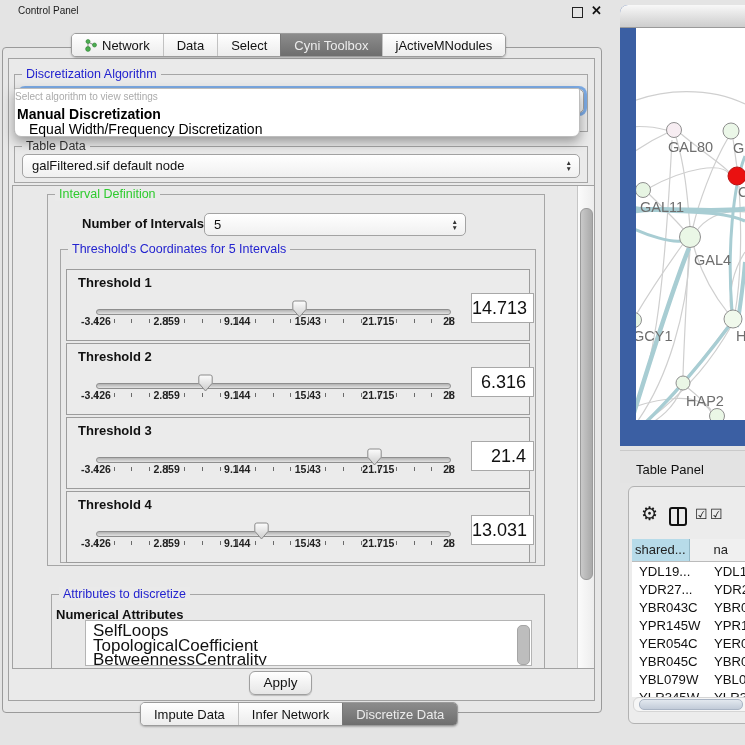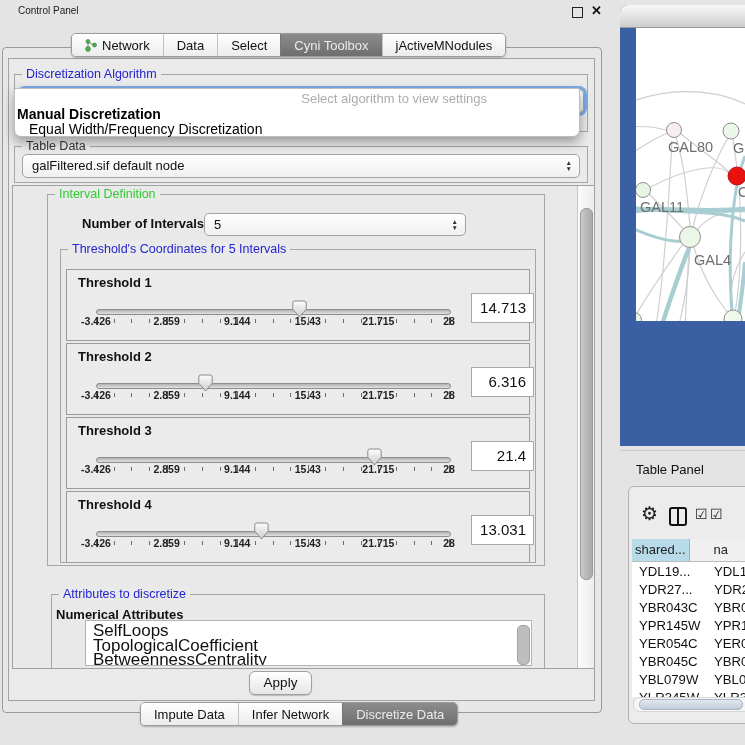--- a/index.html
+++ b/index.html
@@ -33,21 +33,21 @@
   .combo{position:absolute;background:linear-gradient(#ffffff,#f0f0f0);border:1px solid #a3a3a3;
          border-radius:5px;font-size:13px;color:#111;}
   .combo .val{display:block;padding:3px 9px;overflow:hidden;white-space:nowrap;}
   .stepper{position:absolute;right:7px;top:50%;transform:translateY(-50%);font-size:6.5px;line-height:6px;color:#333;}
   .focusring{box-shadow:0 0 0 3px rgba(96,155,227,.8);}
 
   
   #popup{left:14px;top:88px;width:564px;height:47px;background:#fff;border:1px solid #bdbdbd;
          border-radius:2px 2px 7px 7px;box-shadow:0 5px 12px rgba(0,0,0,.35);z-index:40;}
   #pp-placeholder{position:absolute;left:0;top:2px;width:100%;box-sizing:border-box;padding-right:92px;
-                  text-align:right;font-size:13px;color:#ababab;}
+                  text-align:left;font-size:10px;color:#ababab;}
   .pp-item{position:absolute;left:2px;font-size:14px;color:#000;white-space:nowrap;}
   #pp-item0{top:17px;font-weight:bold;}
   #pp-item1{top:32px;margin-left:12px;}
 
   
   #scrollpane{left:12px;top:185px;width:581px;height:482px;border:1px solid #a2a2a2;background:#e9e9e9;overflow:hidden;}
   #vscroll{position:absolute;left:564px;top:0;width:17px;height:482px;background:linear-gradient(90deg,#fbfbfb,#ececec);border-left:1px solid #c6c6c6;}
   #vthumb{position:absolute;left:2px;top:22px;width:11px;height:370px;border-radius:6px;
           background:linear-gradient(90deg,#c9c9c9,#a9a9a9);border:1px solid #9a9a9a;}
 
@@ -61,40 +61,40 @@
   .t-track{position:absolute;left:29px;top:39px;width:353px;height:4px;border:1px solid #8e8e8e;border-radius:3px;
            background:linear-gradient(#b2b2b2,#e2e2e2);}
   .t-thumb{position:absolute;top:30px;}
   .t-ticks{position:absolute;left:29px;top:47px;width:353px;height:9px;}
   .tick{position:absolute;width:1px;background:#6a6a6a;}
   .tick.minor{top:2px;height:4px;}
   .tick.major{top:0;height:8px;}
   .t-ticklabels{position:absolute;left:29px;top:45px;width:353px;height:12px;}
   .ticklab{position:absolute;width:48px;margin-left:-24px;text-align:center;font-size:10.5px;font-weight:bold;color:#222;}
   .t-value{position:absolute;left:404px;top:23px;width:54px;height:28px;background:#fff;border:1px solid #a8a8a8;
-           font-size:15px;text-align:right;line-height:28px;padding-right:7px;}
+           font-size:18px;text-align:right;line-height:28px;padding-right:7px;}
 
   #grp-attr{left:38px;top:408px;width:492px;height:80px;}
   #na-heading{left:4px;top:12px;font-size:13px;font-weight:bold;position:absolute;}
   #attr-list{position:absolute;left:33px;top:25px;width:447px;height:46px;background:#fff;border:1px solid #b4b4b4;
              overflow:hidden;box-sizing:border-box;}
   .attr-item{font-size:17px;line-height:14.5px;padding-left:7px;}
   #attr-list .pad{height:3px;}
   #attr-thumb{position:absolute;right:1px;top:4px;width:11px;height:38px;border-radius:5px;
               background:#bdbdbd;border:1px solid #a5a5a5;}
 
   #apply-btn{left:249px;top:671px;width:61px;height:22px;border:1px solid #9f9f9f;border-radius:6px;
              background:linear-gradient(#ffffff,#e6e6e6);font-size:13.5px;text-align:center;line-height:22px;
              box-shadow:0 1px 1px rgba(0,0,0,.2);}
 
   
   #netwin{left:620px;top:5px;width:125px;height:441px;background:#3b5fa3;border-radius:8px 0 0 0;}
   #nettitle{left:620px;top:5px;width:125px;height:22px;border-radius:8px 0 0 0;
             background:linear-gradient(#f8f8f8,#cdcdcd);border-bottom:1px solid #9a9a9a;z-index:2;}
-  #netcanvas{left:636px;top:27px;width:109px;height:294px;background:#fff;overflow:hidden;}
+  #netcanvas{left:636px;top:27px;width:109px;height:393px;background:#fff;overflow:hidden;}
 
   
   #tp-header{left:620px;top:450px;width:125px;height:32px;background:#e3e3e3;border-top:1px solid #cacaca;}
   #tp-title{position:absolute;left:16px;top:11px;font-size:13px;color:#111;}
   #tp-box{left:628px;top:486px;width:125px;height:236px;background:#ececec;border:1px solid #b2b2b2;border-radius:6px;}
   #gear-icon{left:641px;top:502px;font-size:19px;color:#1a1a1a;}
   #col-icon{left:669px;top:507px;width:14px;height:15px;border:2px solid #111;border-radius:3px;}
   #col-icon::after{content:"";position:absolute;left:6px;top:0;bottom:0;width:2px;background:#111;}
   .chk-icon{font-size:14px;color:#222;}
   #chk1{left:695px;top:506px;} #chk2{left:710px;top:506px;}

